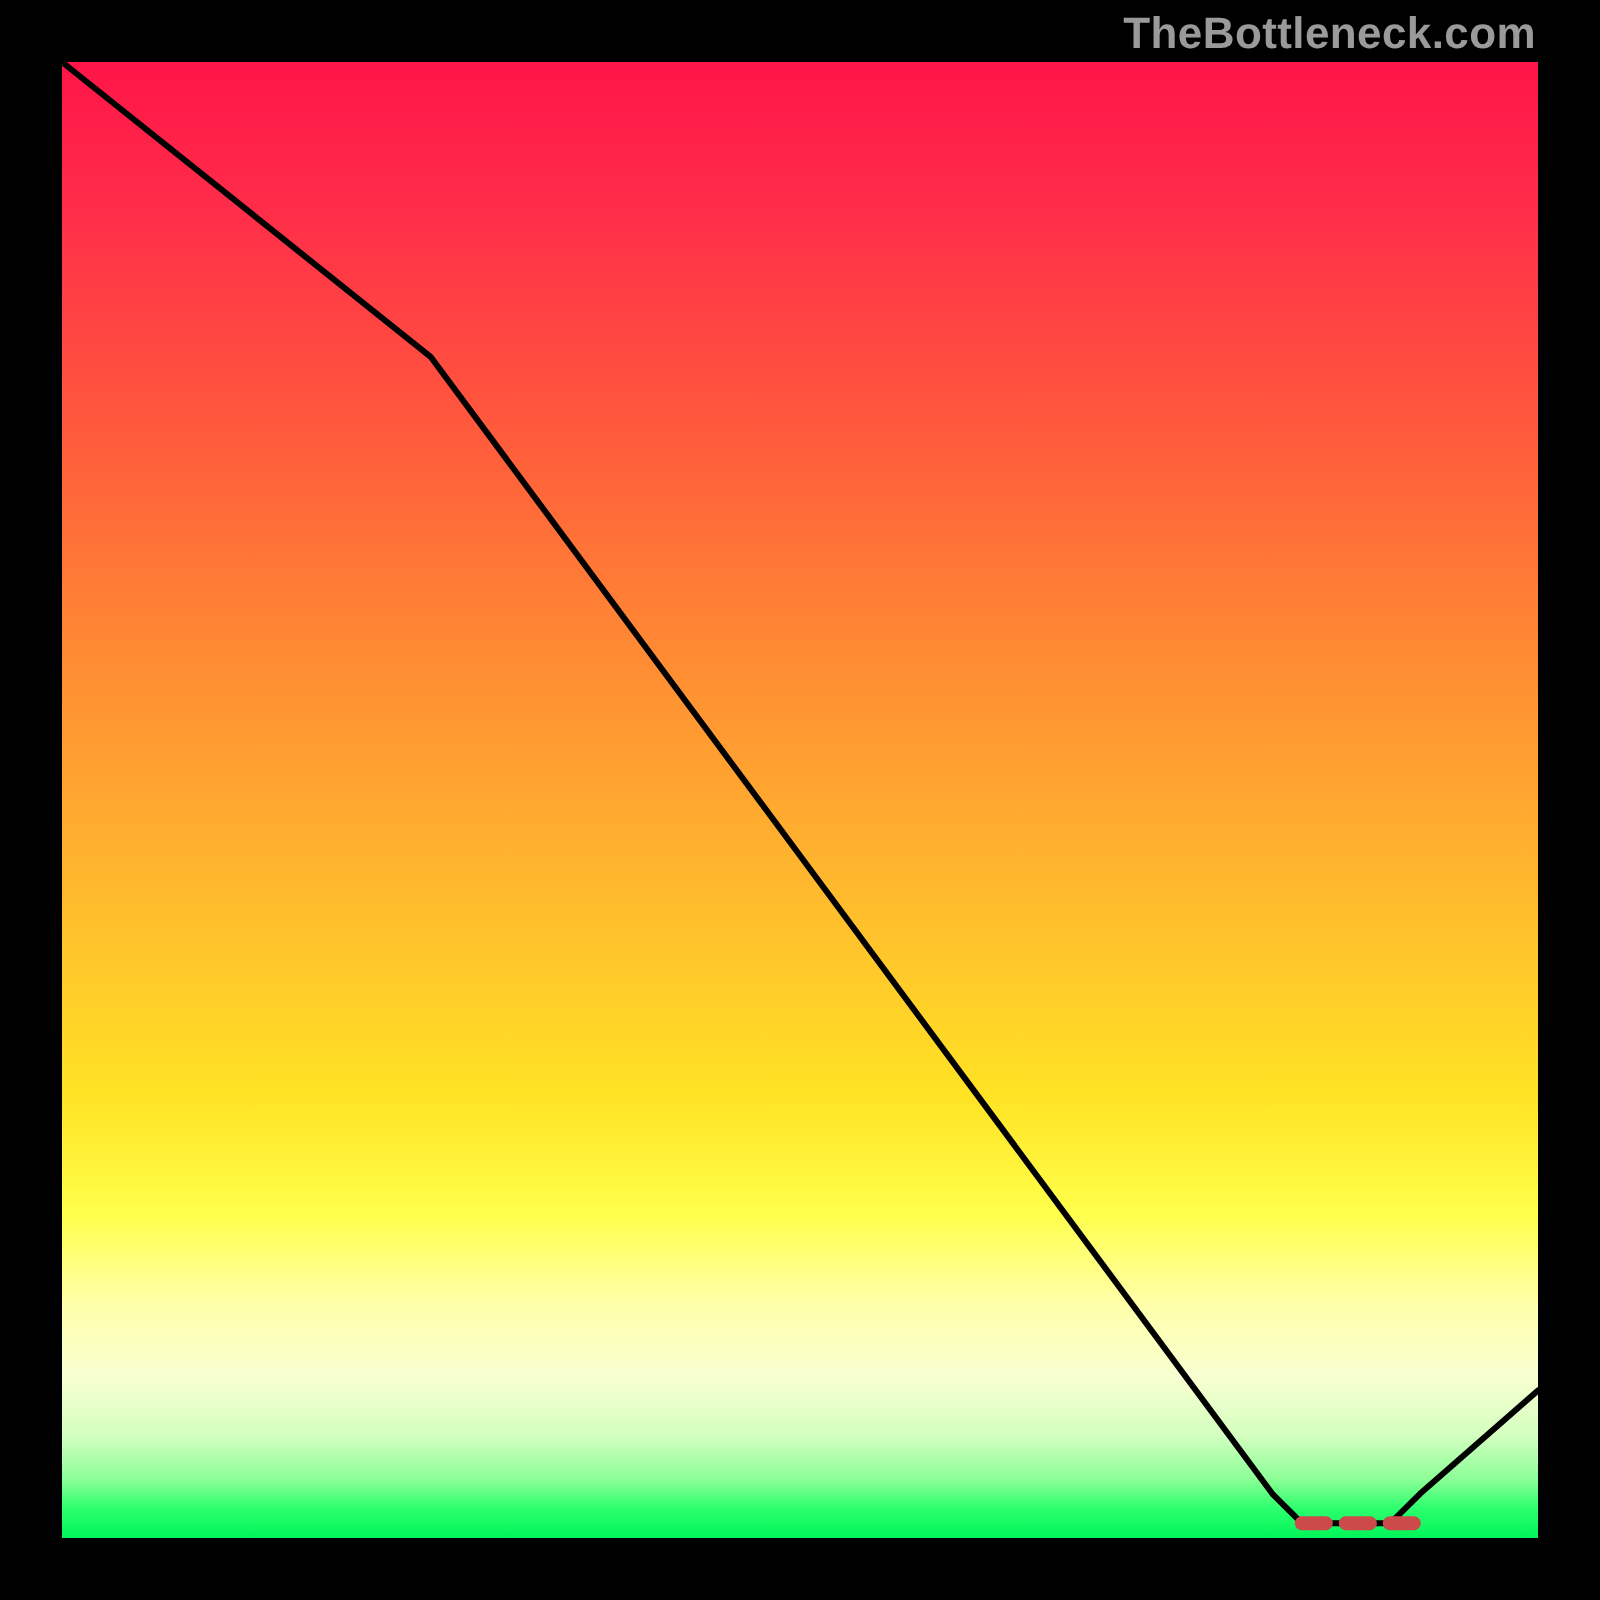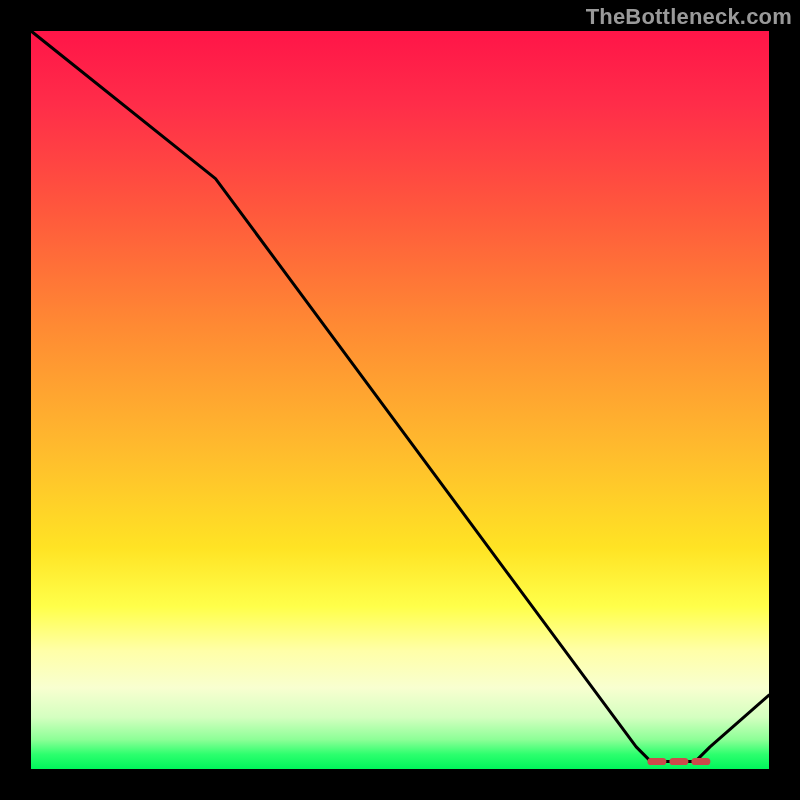--- a/index.html
+++ b/index.html
@@ -13,21 +13,21 @@
   }
   .frame {
     position: relative;
     width: 800px;
     height: 800px;
     background: #000;
   }
   .watermark {
     position: absolute;
     top: 4px;
-    right: 8px;
+    right: 32px;
     color: #9a9a9a;
     font-size: 22px;
     font-weight: 600;
     letter-spacing: 0.2px;
     z-index: 10;
   }
   .plot {
     position: absolute;
     left: 31px;
     top: 31px;

